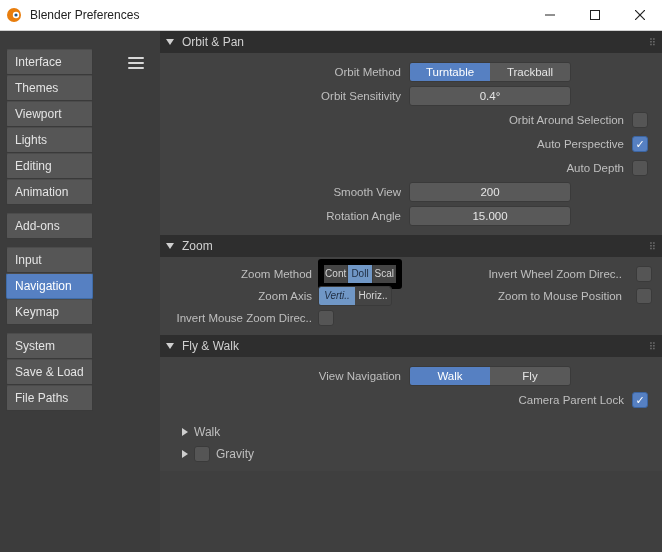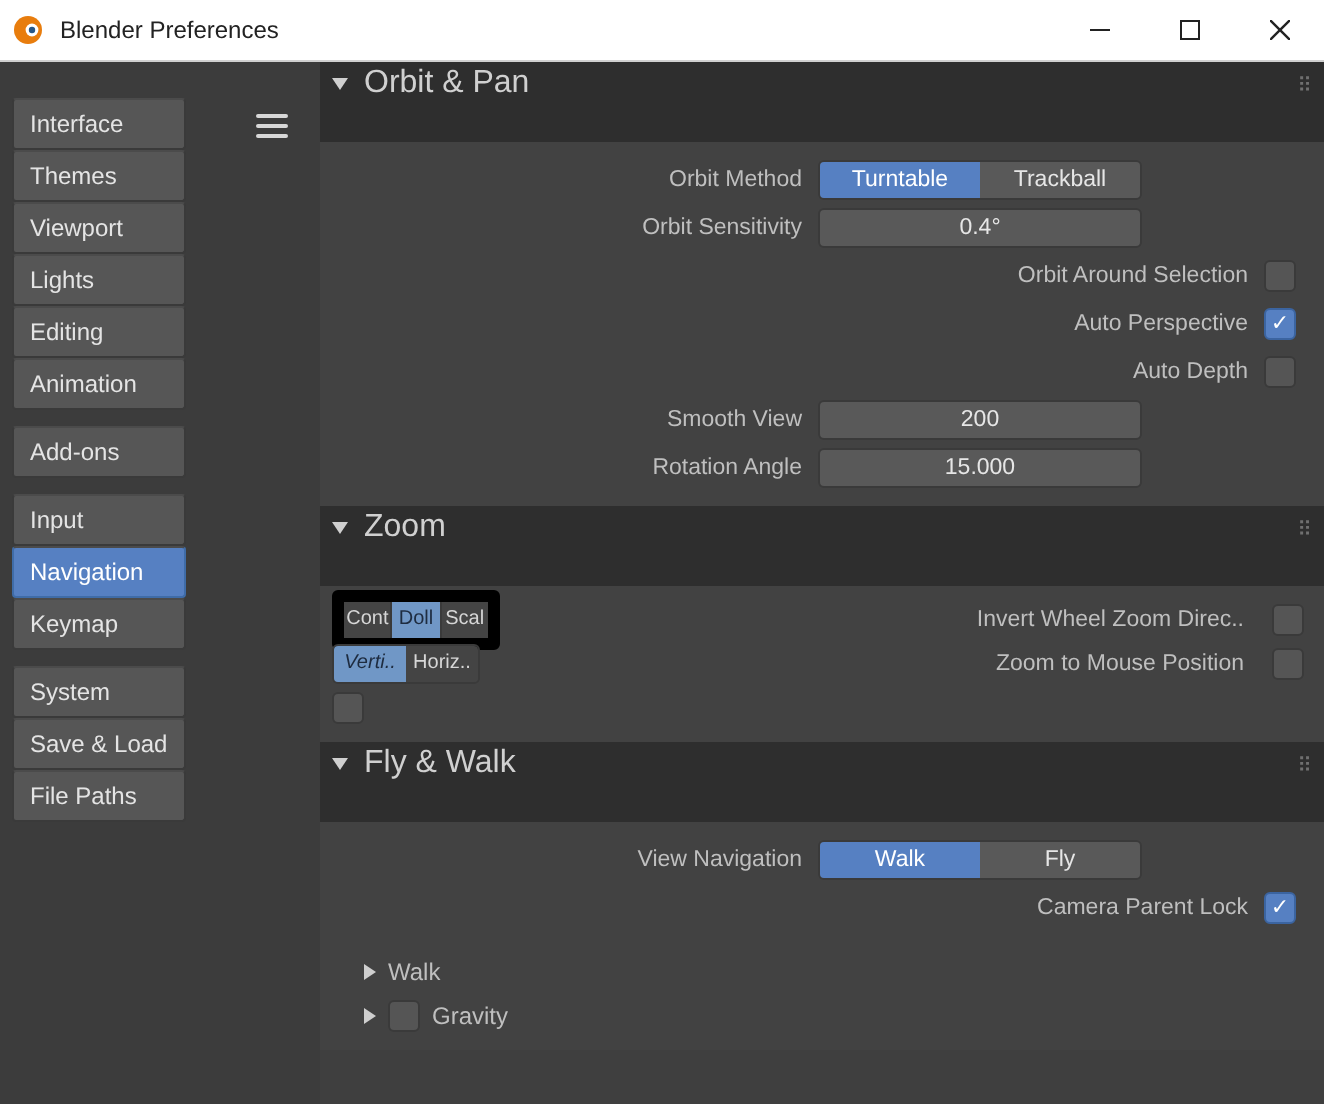--- a/index.html
+++ b/index.html
@@ -42,21 +42,21 @@
   .sidebar { width:160px; background:var(--bg-sidebar); padding:8px 6px; box-sizing:border-box; display:flex; flex-direction:row;margin-top:10px; }
   .sidebar .group { margin-bottom:8px; }
   .sidebar .sbitem { background:var(--bg-sidebar-item); color:#e4e4e4; padding:5px 8px; font-size:12px; border-radius:2px; cursor:default; border:1px solid #3a3a3a; border-top:1px solid #4b4b4b; }
   .sidebar .group .sbitem + .sbitem { border-top:1px solid #4b4b4b; }
   .sidebar .sbitem.active { background:var(--bg-accent2); color:#ffffff; border-color:#3f6ca8; }
   .sidebar .spacer { flex:1; }
   .sidebar .hamburger { width:24px; height:24px; margin:4px; }
 
   
   .content { flex:1; background:#3f3f3f; position:relative; overflow:hidden; }
-  .section-header { height:40px; line-height:22px; background:var(--bg-header); font-size:16px; color:var(--fg-header); padding:0 6px; display:flex; align-items:flex-start; justify-content:space-between; }
+  .section-header { height:22px; line-height:22px; background:var(--bg-header); font-size:12px; color:var(--fg-header); padding:0 6px; display:flex; align-items:center; justify-content:space-between; }
   .section-header .lead { display:flex; align-items:center; gap:4px;}
   .section-header .grip { width:16px; text-align:right; color:#6f6f6f; }
   .section-body { padding:6px 10px 6px 6px; background:#424242; }
   .tri { display:inline-block; width:0;height:0; border-left:4px solid transparent;border-right:4px solid transparent;border-top:6px solid #cfcfcf; margin-right:4px;}
   .tri-right { border-top:4px solid transparent; border-bottom:4px solid transparent; border-left:6px solid #cfcfcf; border-right:none; margin-right:6px;}
 
   .row { display:flex; align-items:center; height:22px; margin:2px 0; }
   .row .label { flex:0 0 235px; text-align:right; padding-right:8px; font-size:11.5px; color:var(--fg-dim); white-space:nowrap; overflow:hidden; text-overflow:ellipsis; }
   .row .ctrl { flex:1; display:flex; }
 
@@ -213,20 +213,25 @@
 
     <div class="section-header">
       <span class="lead">
           <span class="tri"></span>
           <span>Zoom</span>
         </span>
       <span class="grip grip-dots"></span>
     </div>
     <div class="section-body">
       <div class="zoom-grid">
+        <div class="col labels">
+          <div>Zoom Method</div>
+          <div>Zoom Axis</div>
+          <div>Invert Mouse Zoom Direc..</div>
+        </div>
         <div class="col controls">
           <div>
               <div class="seg3">
             <div class="seg" id="zm0">Cont</div>
             <div class="seg on" id="zm1">Doll</div>
             <div class="seg" id="zm2">Scal</div>
           </div>
             </div>
           <div>
               <div class="seg2">

